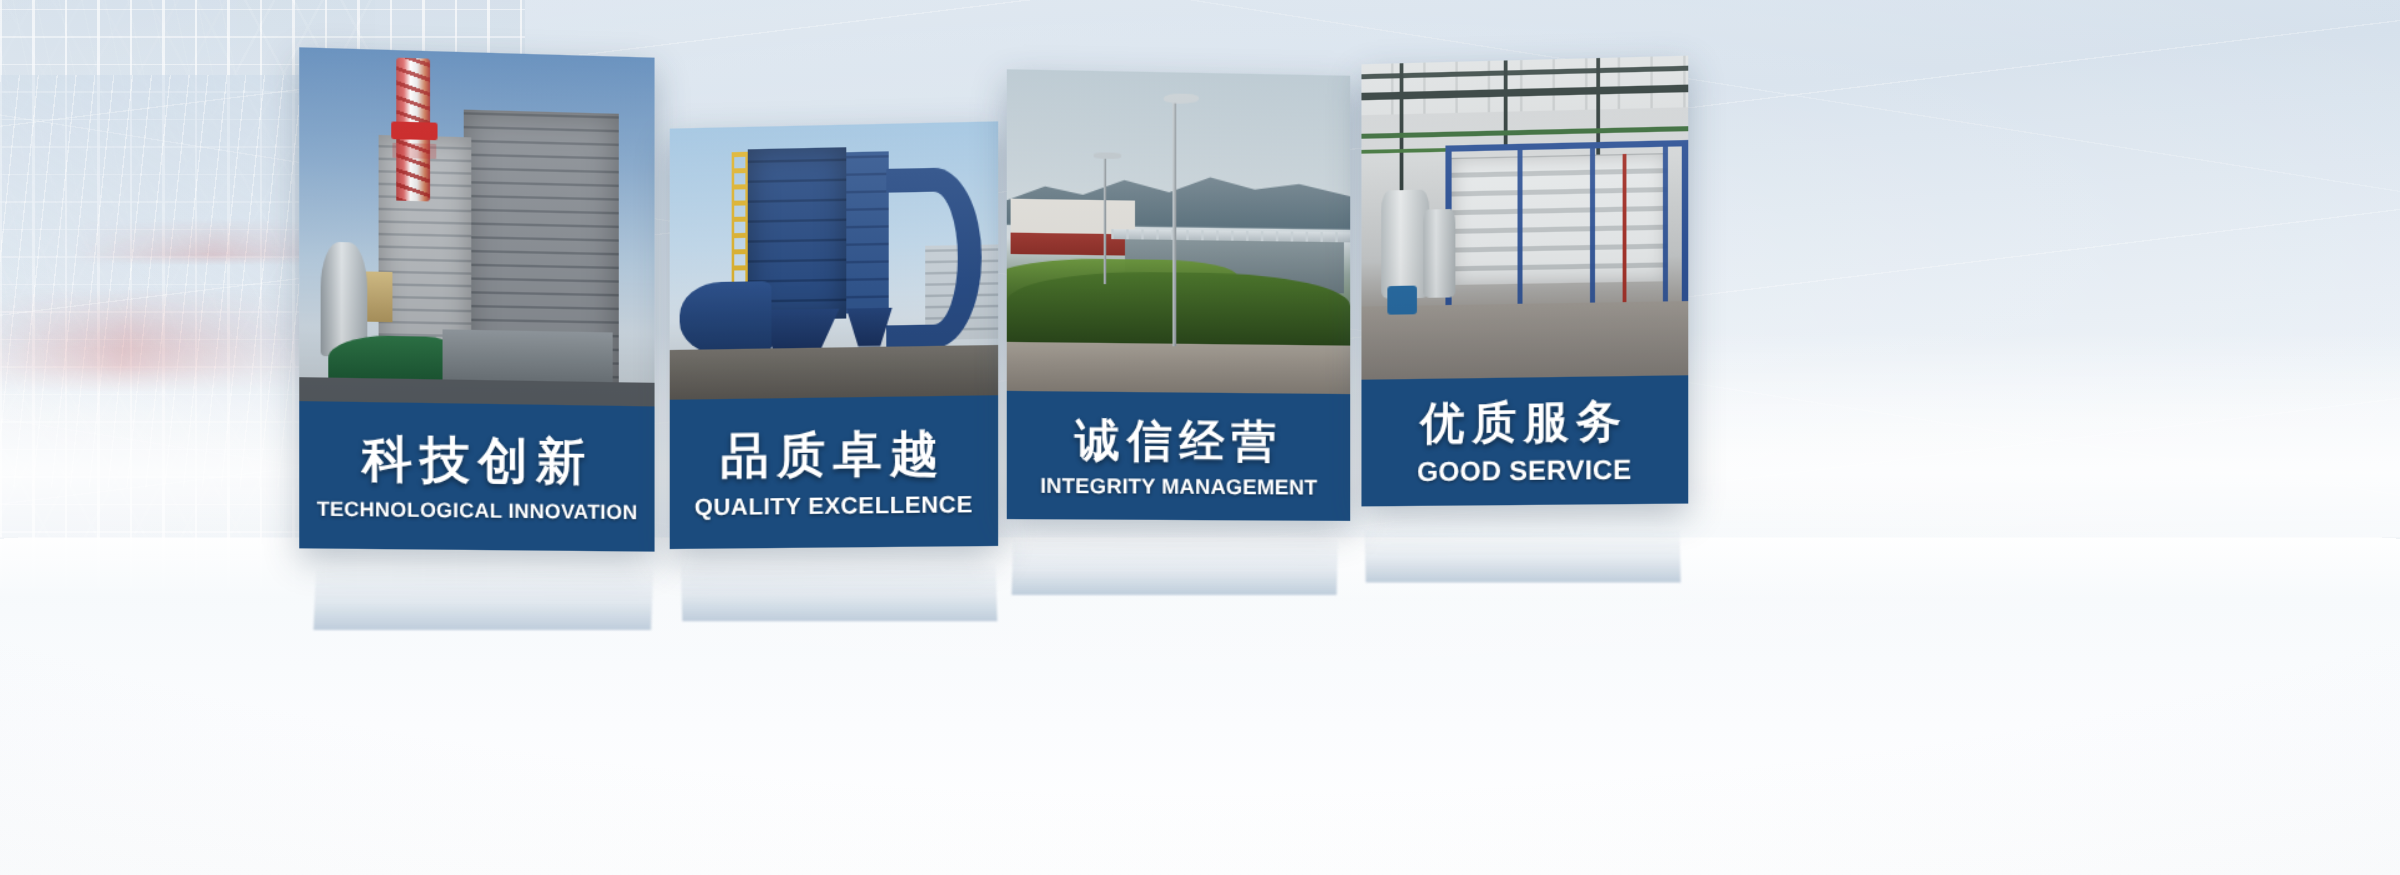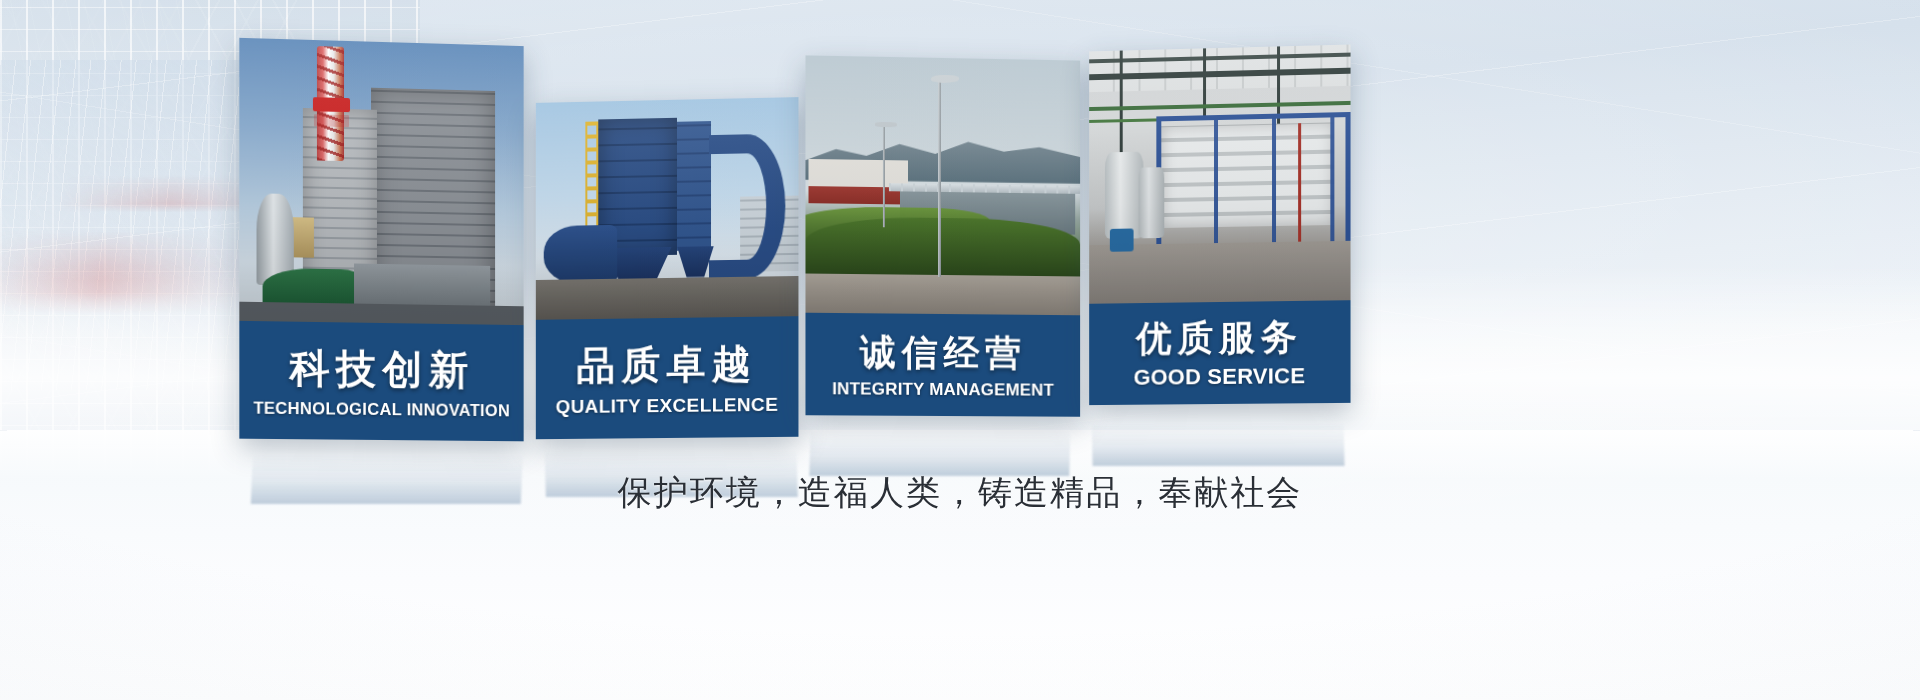--- a/index.html
+++ b/index.html
@@ -350,15 +350,14 @@
       <div class="p4-floor"></div>
       <div class="p4-pump"></div>
       <div class="ph-haze"></div>
     </div>
     <div class="cap" style="height:100px;padding-top:2px;">
       <div class="zh" style="font-size:36px;margin-bottom:10px;">优质服务</div>
       <div class="en" style="font-size:22px;letter-spacing:.01em;">GOOD SERVICE</div>
     </div>
   </div>
 
-  <div id="tagline">保护环境，造福人类，铸造精品，奉献社会</div>
 
 </div>
 
 </body></html>

